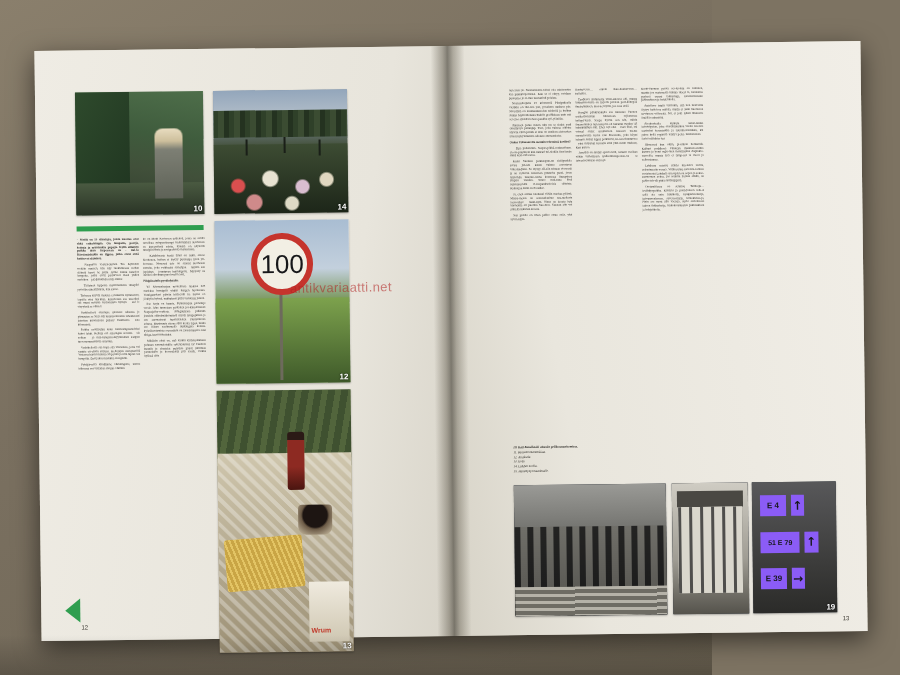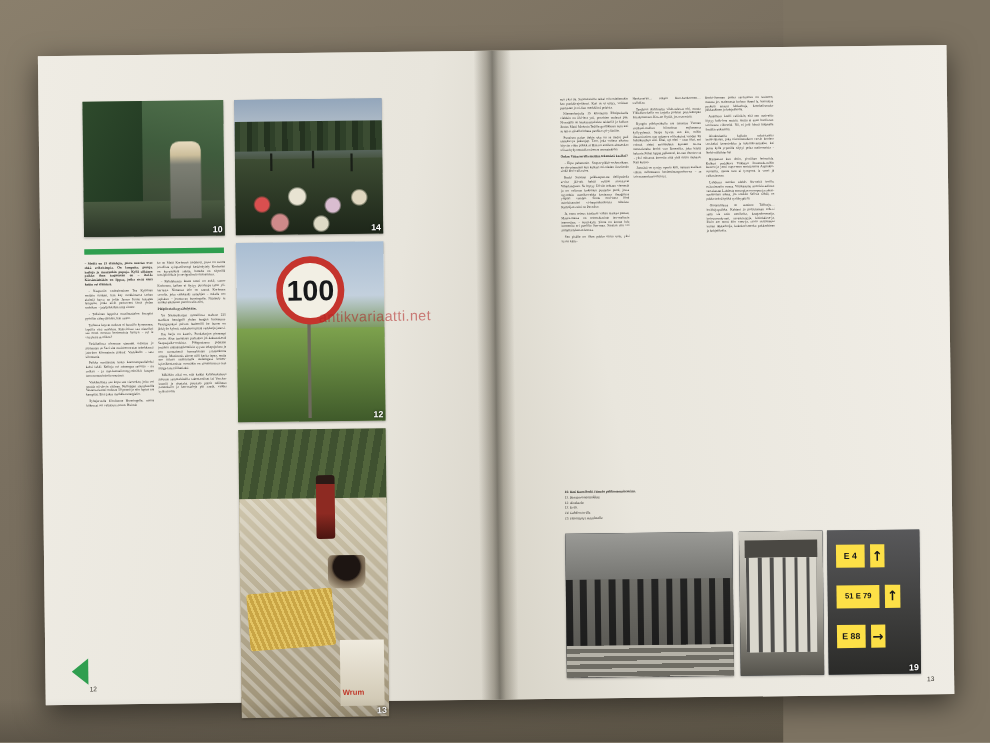--- a/index.html
+++ b/index.html
@@ -135,21 +135,21 @@
     background: linear-gradient(180deg,#a9bdd2 0%,#c3d0dd 30%,#6f8f4a 52%,#4d6b33 100%);
   }
   #ph12 .field { position:absolute; left:0; bottom:0; width:100%; height:52%;
     background: linear-gradient(180deg,#7da24d,#3f5a2a); }
   #ph12 .signpost { position:absolute; left:48%; top:34%; width:3px; height:64%;
     background:#6d6a5c; }
   #ph12 .sign {
     position:absolute; left:27%; top:8%; width:62px; height:62px; border-radius:50%;
     background:#f2efe4; border:6px solid #c5342d;
     box-sizing:border-box;
-    color:#17181a; font-family:"Liberation Sans", sans-serif; font-weight:bold;
+    color:#17181a; font-family:"Liberation Sans", sans-serif; font-weight:normal;
     font-size:26px; line-height:50px; text-align:center;
   }
   
   #ph13 { left: 178px; top: 342px; width: 134px; height: 262px;
     background: linear-gradient(180deg,#6f7a5d 0%,#8b8f6d 18%,#b8a98a 45%,#8d7f63 100%);
   }
   #ph13 .cloth { position:absolute; left:0; top:24%; width:100%; height:76%;
     background:
       repeating-linear-gradient(45deg, rgba(255,255,255,0.30) 0 4px, rgba(255,255,255,0) 4px 9px),
       linear-gradient(180deg,#cfc6ad,#9d9176);
@@ -177,21 +177,21 @@
   #ph13 .bag .logo {
     position:absolute; left:2px; bottom:8px; color:#c0392b;
     font-family:"Liberation Sans", sans-serif; font-weight:bold; font-size:7px;
   }
   #ph13 .greens {
     position:absolute; left:0; top:0; width:100%; height:26%;
     background: repeating-linear-gradient(100deg,#52653c 0 6px,#3f5130 6px 13px);
   }
   .sgn {
     position: absolute;
-    background: #fde047;
+    background: #8b5cf6;
     color: #17181a;
     font-family: "Liberation Sans", sans-serif;
     font-weight: bold;
     display: flex;
     align-items: center;
     justify-content: center;
   }
   .arrow {
     font-family: "DejaVu Sans", sans-serif;
     font-size: 12px;
@@ -368,21 +368,21 @@
         <div class="sgn" style="left:10%;top:10%;width:30%;height:16%;font-size:8px;">E 4</div>
         <div class="sgn" style="left:46%;top:10%;width:16%;height:16%;">
           <span class="arrow">↑</span>
         </div>
 
         <div class="sgn" style="left:10%;top:38%;width:46%;height:16%;font-size:7px;">51 E 79</div>
         <div class="sgn" style="left:62%;top:38%;width:16%;height:16%;">
           <span class="arrow">↑</span>
         </div>
 
-        <div class="sgn" style="left:10%;top:66%;width:30%;height:16%;font-size:8px;">E 88</div>
+        <div class="sgn" style="left:10%;top:66%;width:30%;height:16%;font-size:8px;">E 39</div>
         <div class="sgn" style="left:46%;top:66%;width:16%;height:16%;">
           <span class="arrow">→</span>
         </div>
 
         <span class="pnum">19</span>
       </div>
 
       <div class="pagenum" style="right:18px; bottom:10px;">13</div>
     </div>
 

